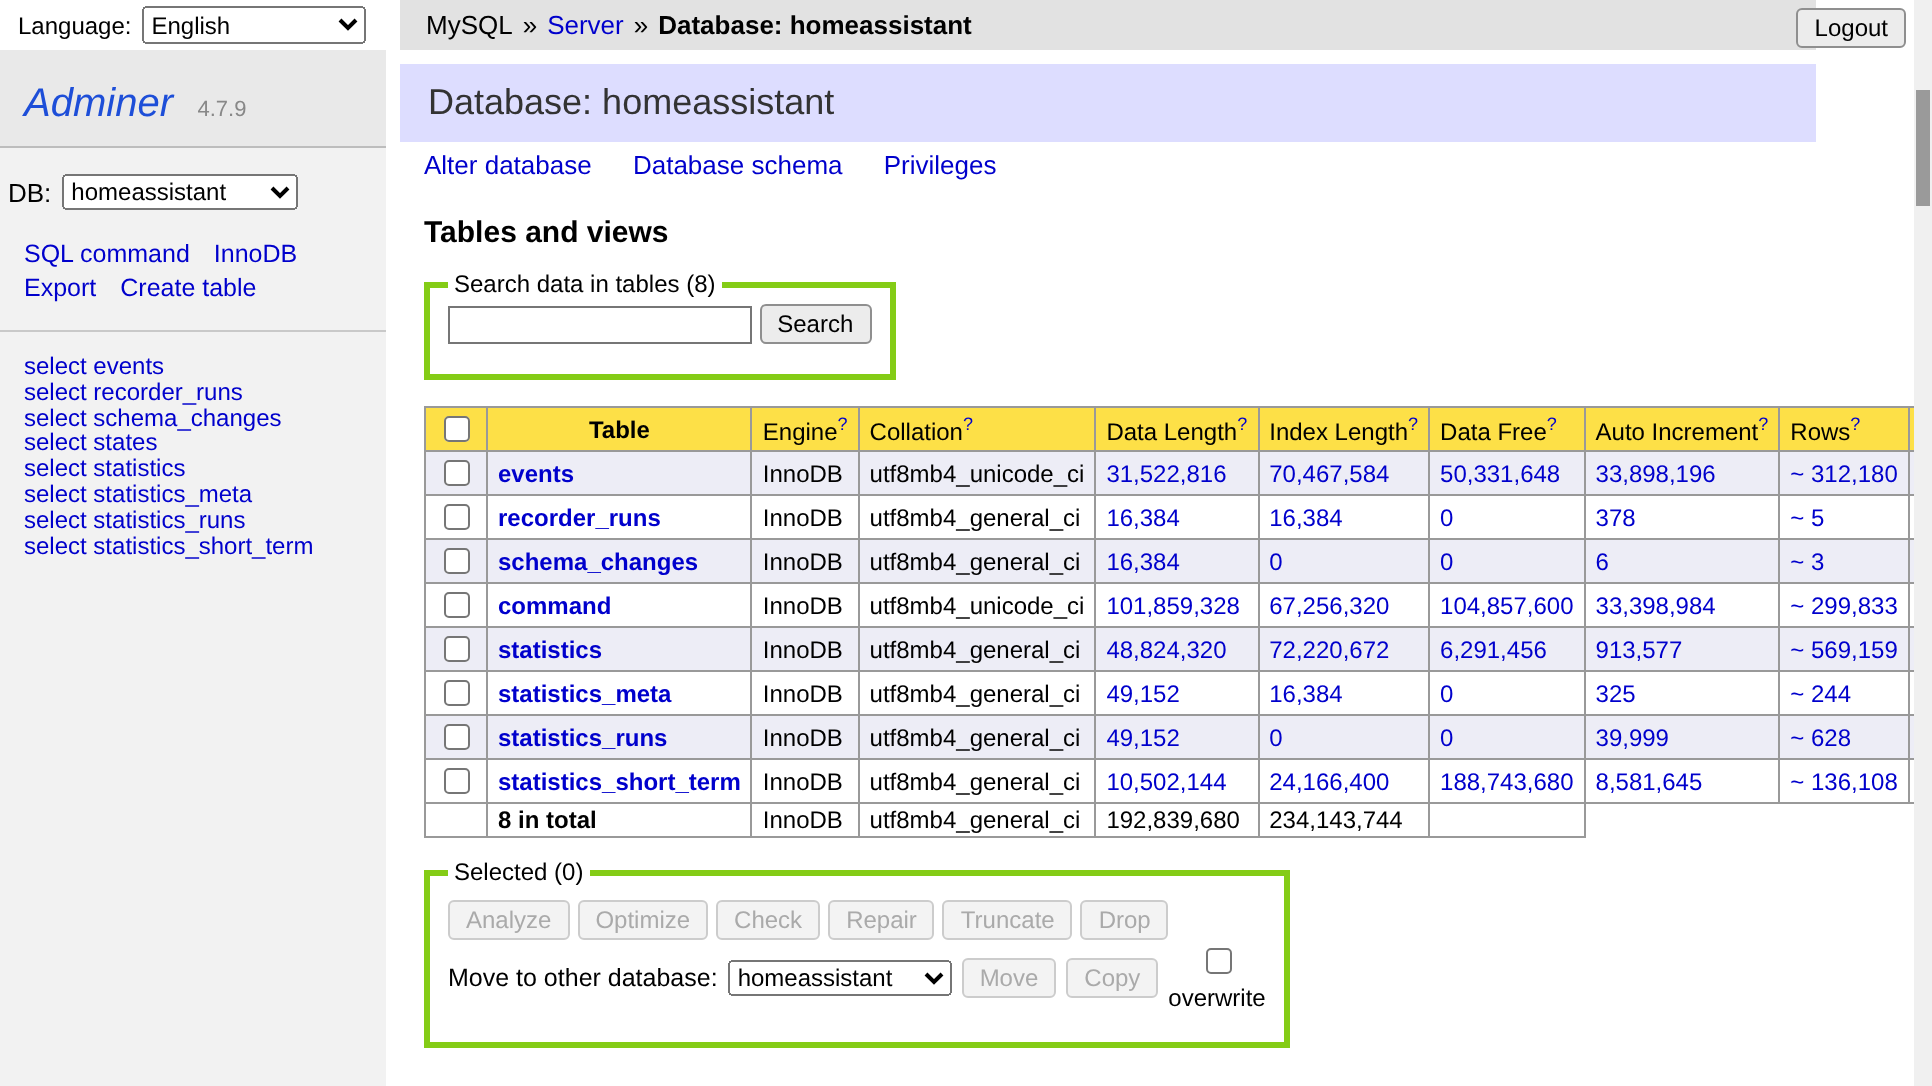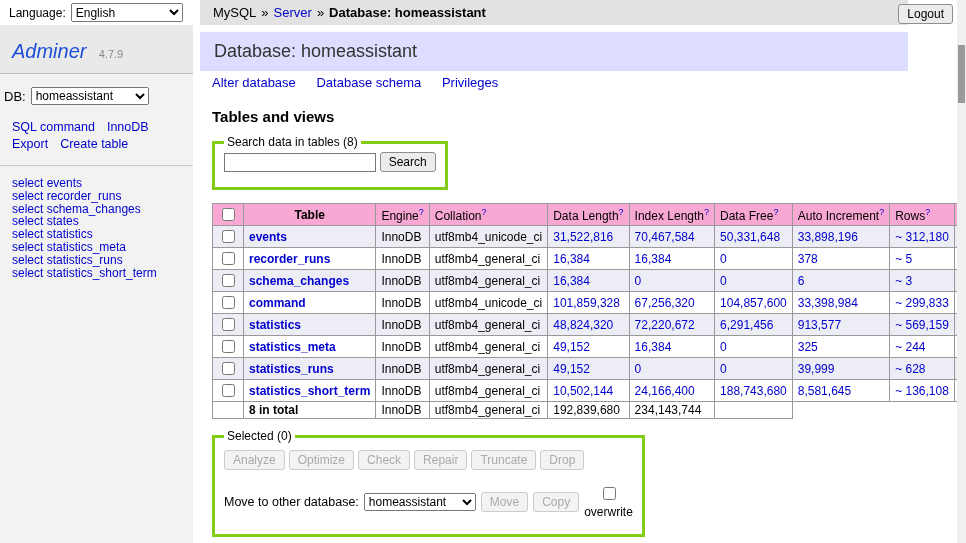--- a/index.html
+++ b/index.html
@@ -47,32 +47,32 @@
   .actions { margin-top: 4px; font-size: 13px; }
   .actions a { margin-right: 17px; }
   h3 { font-size: 15px; font-weight: bold; margin: 18px 0 0; }
 
   fieldset { border: 3px solid #84cc16; margin: 10px 0 0; padding: 3px 9px 15px; display: inline-block; }
   legend { font-size: 12px; padding: 0 3px; }
   .search-input { width: 152px; height: 19px; font-size: 12px; border: 1px solid #767676; font-family: inherit; }
 
   table { border-collapse: collapse; margin-top: 13px; font-size: 12px; }
   th, td { border: 1px solid #999; padding: 1px 5px; height: 17px; white-space: nowrap; }
-  thead th { background: #f9a8d4; font-weight: normal; text-align: left; }
+  thead th { background: #fde047; font-weight: normal; text-align: left; }
   thead th.tname { font-weight: bold; text-align: center; }
   sup { color: #0000cc; font-size: 9px; }
   tr.odd td { background: #ededf6; }
   td.name a { font-weight: bold; }
   td.num { text-align: left; }
   tr.total td { background: #fff; }
   tr.total .name { font-weight: bold; }
   tr.total .num { color: #000; }
 
   .btn-row { display: flex; gap: 4px; margin-top: 4px; }
-  .move-row { display: flex; align-items: center; gap: 5px; margin-top: 14px; font-size: 12.5px; }
+  .move-row { display: flex; align-items: center; gap: 5px; margin-top: 1px; font-size: 12.5px; }
   .move-row select { width: 112px; font-size: 12px; font-family: inherit; }
   .move-row label { display: flex; align-items: center; gap: 2px; font-size: 12px; flex-direction: column; }
 
   .create-links { margin-top: 17px; }
   .create-links a { margin-right: 27px; }
 
   
   #scrollbar { position: absolute; right: 0; top: 0; width: 9px; height: 543px; background: #f0f0f0; }
   #scroll-thumb { position: absolute; left: 1px; top: 45px; width: 7px; height: 58px; background: #9a9a9a; }
 </style>

